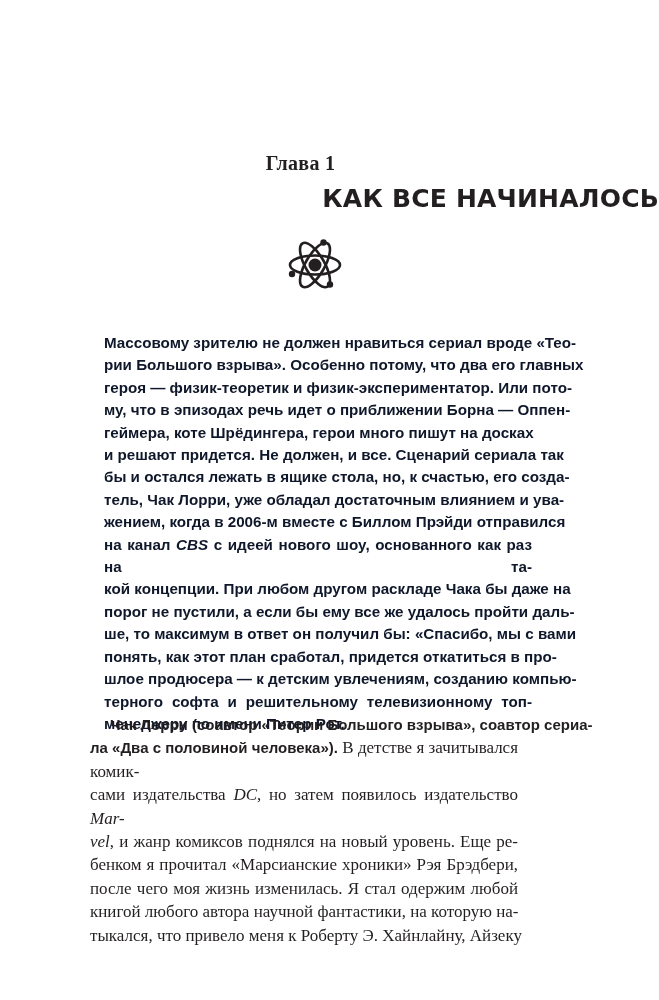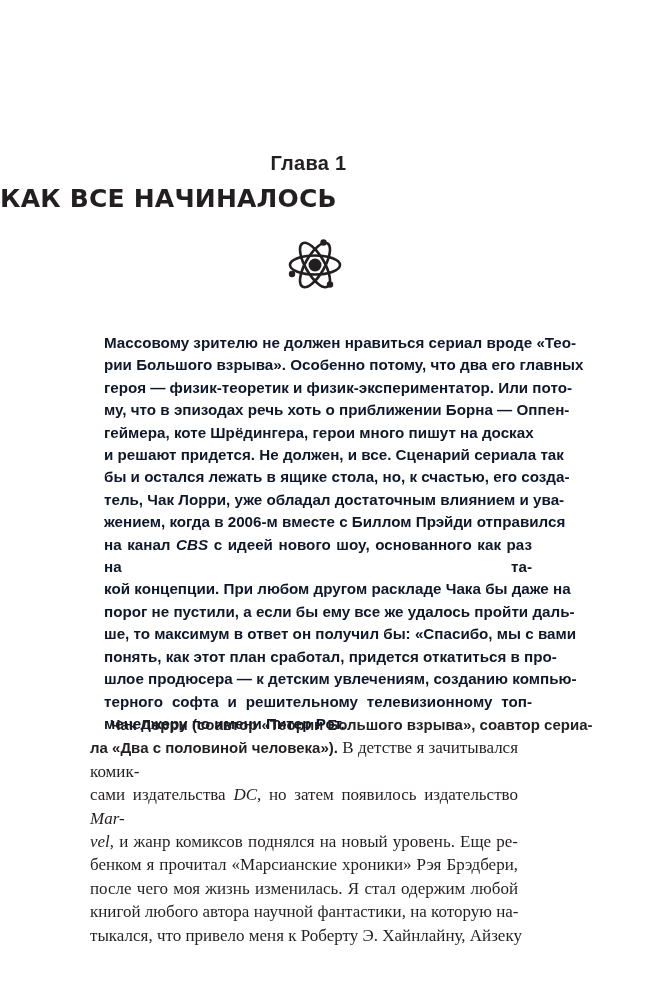--- a/index.html
+++ b/index.html
@@ -10,35 +10,35 @@
     body {
       width: 659px;
       height: 1000px;
       position: relative;
       overflow: hidden;
       color: #1d1d1b;
     }
     .chapter-label {
       position: absolute;
       top: 152px;
-      left: 8px;
+      left: 0;
       width: 601px;
       text-align: center;
-      font-family: Liberation Sans, sans-serif;
+      font-family: Liberation Serif, serif;
       font-weight: bold;
       font-size: 20px;
       letter-spacing: 0.3px;
       color: #231f20;
     }
     .chapter-title {
       position: absolute;
       top: 184px;
       left: 0;
       width: 659px;
-      text-align: left;
+      text-align: right;
       font-family: "DejaVu Sans", sans-serif;
       font-weight: bold;
       font-size: 25px;
       letter-spacing: 0.2px;
       color: #231f20;
     }
     .atom {
       position: absolute;
       top: 236px;
       left: 287px;
@@ -95,21 +95,21 @@
   <circle cx="28" cy="29" r="6.5" fill="#231f20"></circle>
   <circle cx="36.5" cy="6.5" r="3.2" fill="#231f20"></circle>
   <circle cx="5" cy="38" r="3.2" fill="#231f20"></circle>
   <circle cx="43" cy="48.5" r="3.2" fill="#231f20"></circle>
 </svg>
 
 <div class="lead">
   <span class="line">Массовому зрителю не должен нравиться сериал вроде «Тео-</span>
   <span class="line">рии Большого взрыва». Особенно потому, что два его главных</span>
   <span class="line">героя — физик-теоретик и физик-экспериментатор. Или пото-</span>
-  <span class="line">му, что в эпизодах речь хоть о приближении Борна — Оппен-</span>
+  <span class="line">му, что в эпизодах речь идет о приближении Борна — Оппен-</span>
   <span class="line">геймера, коте Шрёдингера, герои много пишут на досках</span>
   <span class="line">и решают придется. Не должен, и все. Сценарий сериала так</span>
   <span class="line">бы и остался лежать в ящике стола, но, к счастью, его созда-</span>
   <span class="line">тель, Чак Лорри, уже обладал достаточным влиянием и ува-</span>
   <span class="line">жением, когда в 2006-м вместе с Биллом Прэйди отправился</span>
   <span class="line"><span>на канал </span><span class="it">CBS</span><span> с идеей нового шоу, основанного как раз на та-</span></span>
   <span class="line">кой концепции. При любом другом раскладе Чака бы даже на</span>
   <span class="line">порог не пустили, а если бы ему все же удалось пройти даль-</span>
   <span class="line">ше, то максимум в ответ он получил бы: «Спасибо, мы с вами</span>
   <span class="line">понять, как этот план сработал, придется откатиться в про-</span>

